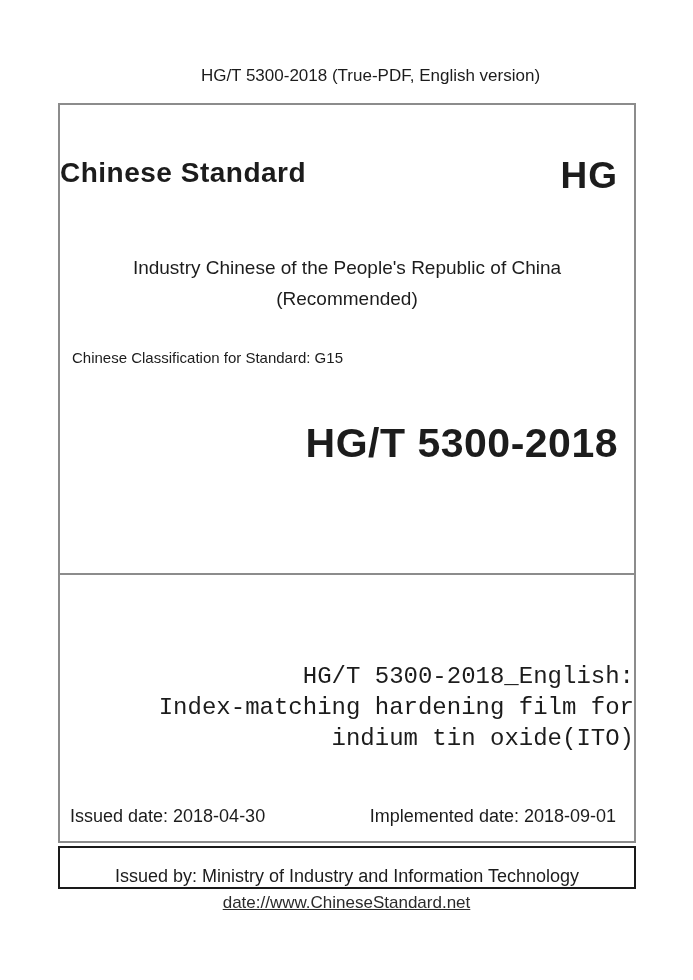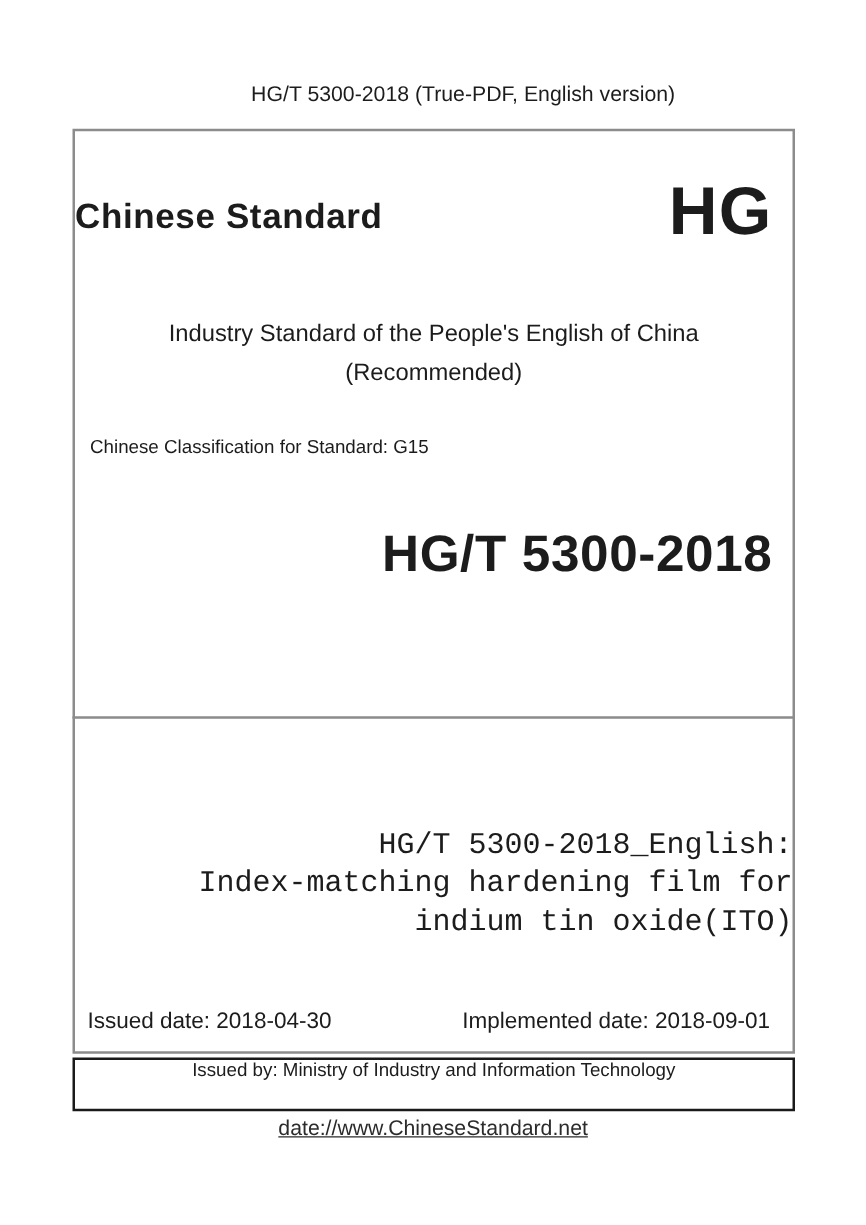--- a/index.html
+++ b/index.html
@@ -41,23 +41,23 @@
     top: 52px;
     left: 0;
     width: 100%;
     text-align: left;
     font-size: 28px;
     font-weight: bold;
     letter-spacing: 0.5px;
   }
   .brand-code {
     position: absolute;
-    top: 33px;
+    top: 50px;
     right: 16px;
-    font-size: 54px;
+    font-size: 37px;
     font-weight: bold;
     letter-spacing: 1px;
   }
   .subtitle-1 {
     position: absolute;
     top: 152px;
     left: 0;
     width: 100%;
     text-align: center;
     font-size: 19px;
@@ -113,23 +113,23 @@
   }
   .issuer-box {
     position: absolute;
     top: 846px;
     left: 58px;
     width: 578px;
     height: 43px;
     border: 2px solid #1a1a1a;
     box-sizing: border-box;
     display: flex;
-    align-items: flex-start;
+    align-items: flex-end;
     justify-content: center;
-    font-size: 15px;
+    font-size: 18px;
     background: #ffffff;
   }
   .footer-link-wrap {
     position: absolute;
     top: 893px;
     left: 0;
     width: 100%;
     text-align: center;
   }
   .footer-link {
@@ -145,21 +145,21 @@
 <div class="page">
 
   <div class="doc-header">HG/T 5300-2018 (True-PDF, English version)</div>
 
   <div class="main-box">
 
     <div class="brand-title">Chinese Standard</div>
 
     <div class="brand-code">HG</div>
 
-    <div class="subtitle-1">Industry Standard of the People's English of China</div>
+    <div class="subtitle-1">Industry Chinese of the People's Republic of China</div>
 
     <div class="subtitle-2">(Recommended)</div>
 
     <div class="classification">Chinese Classification for Standard: G15</div>
 
     <div class="standard-number">HG/T 5300-2018</div>
 
     <div class="divider"></div>
 
     <div class="english-title">

